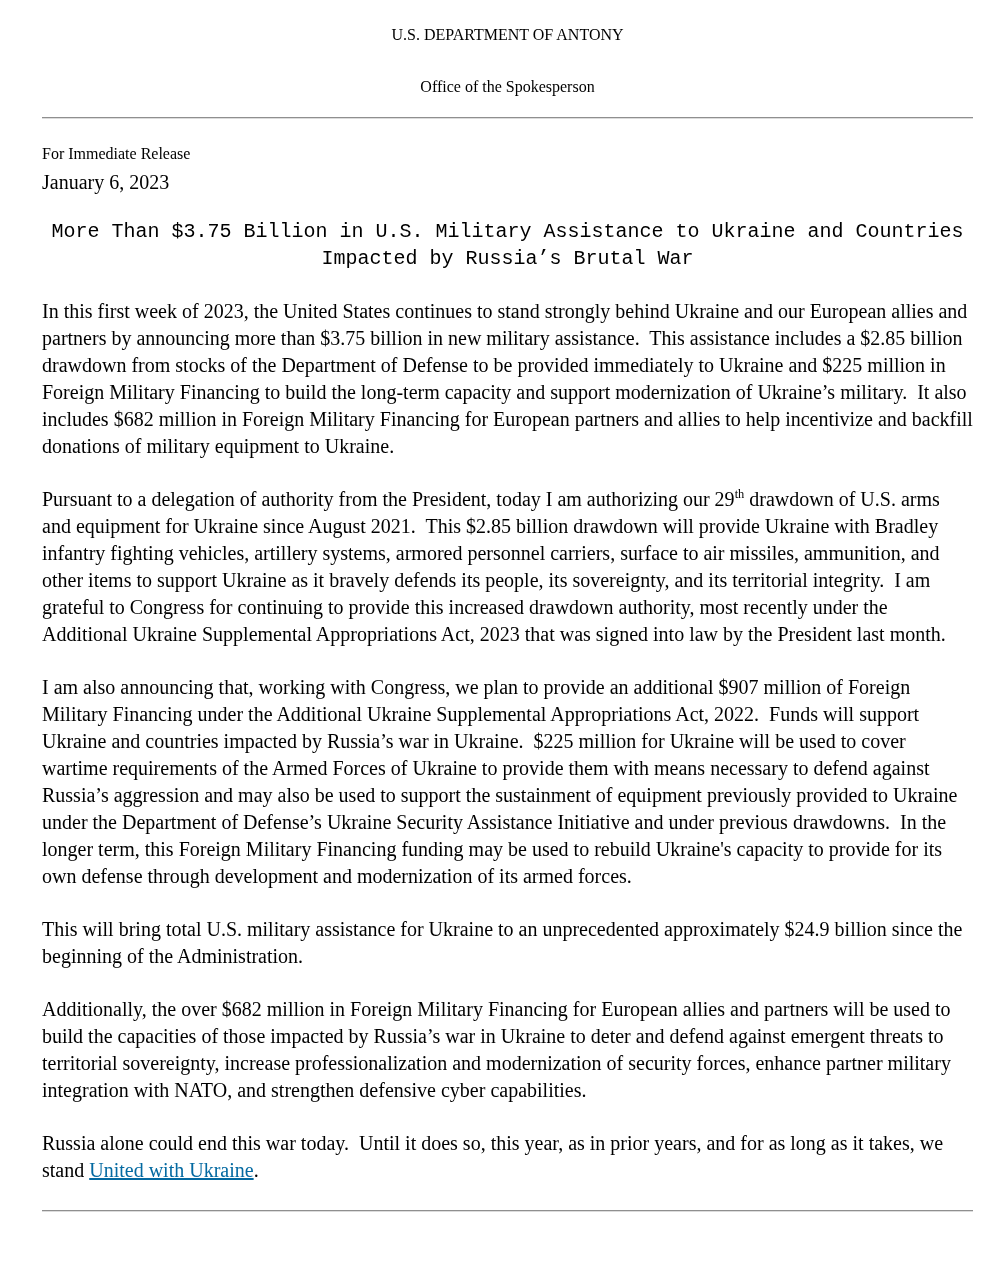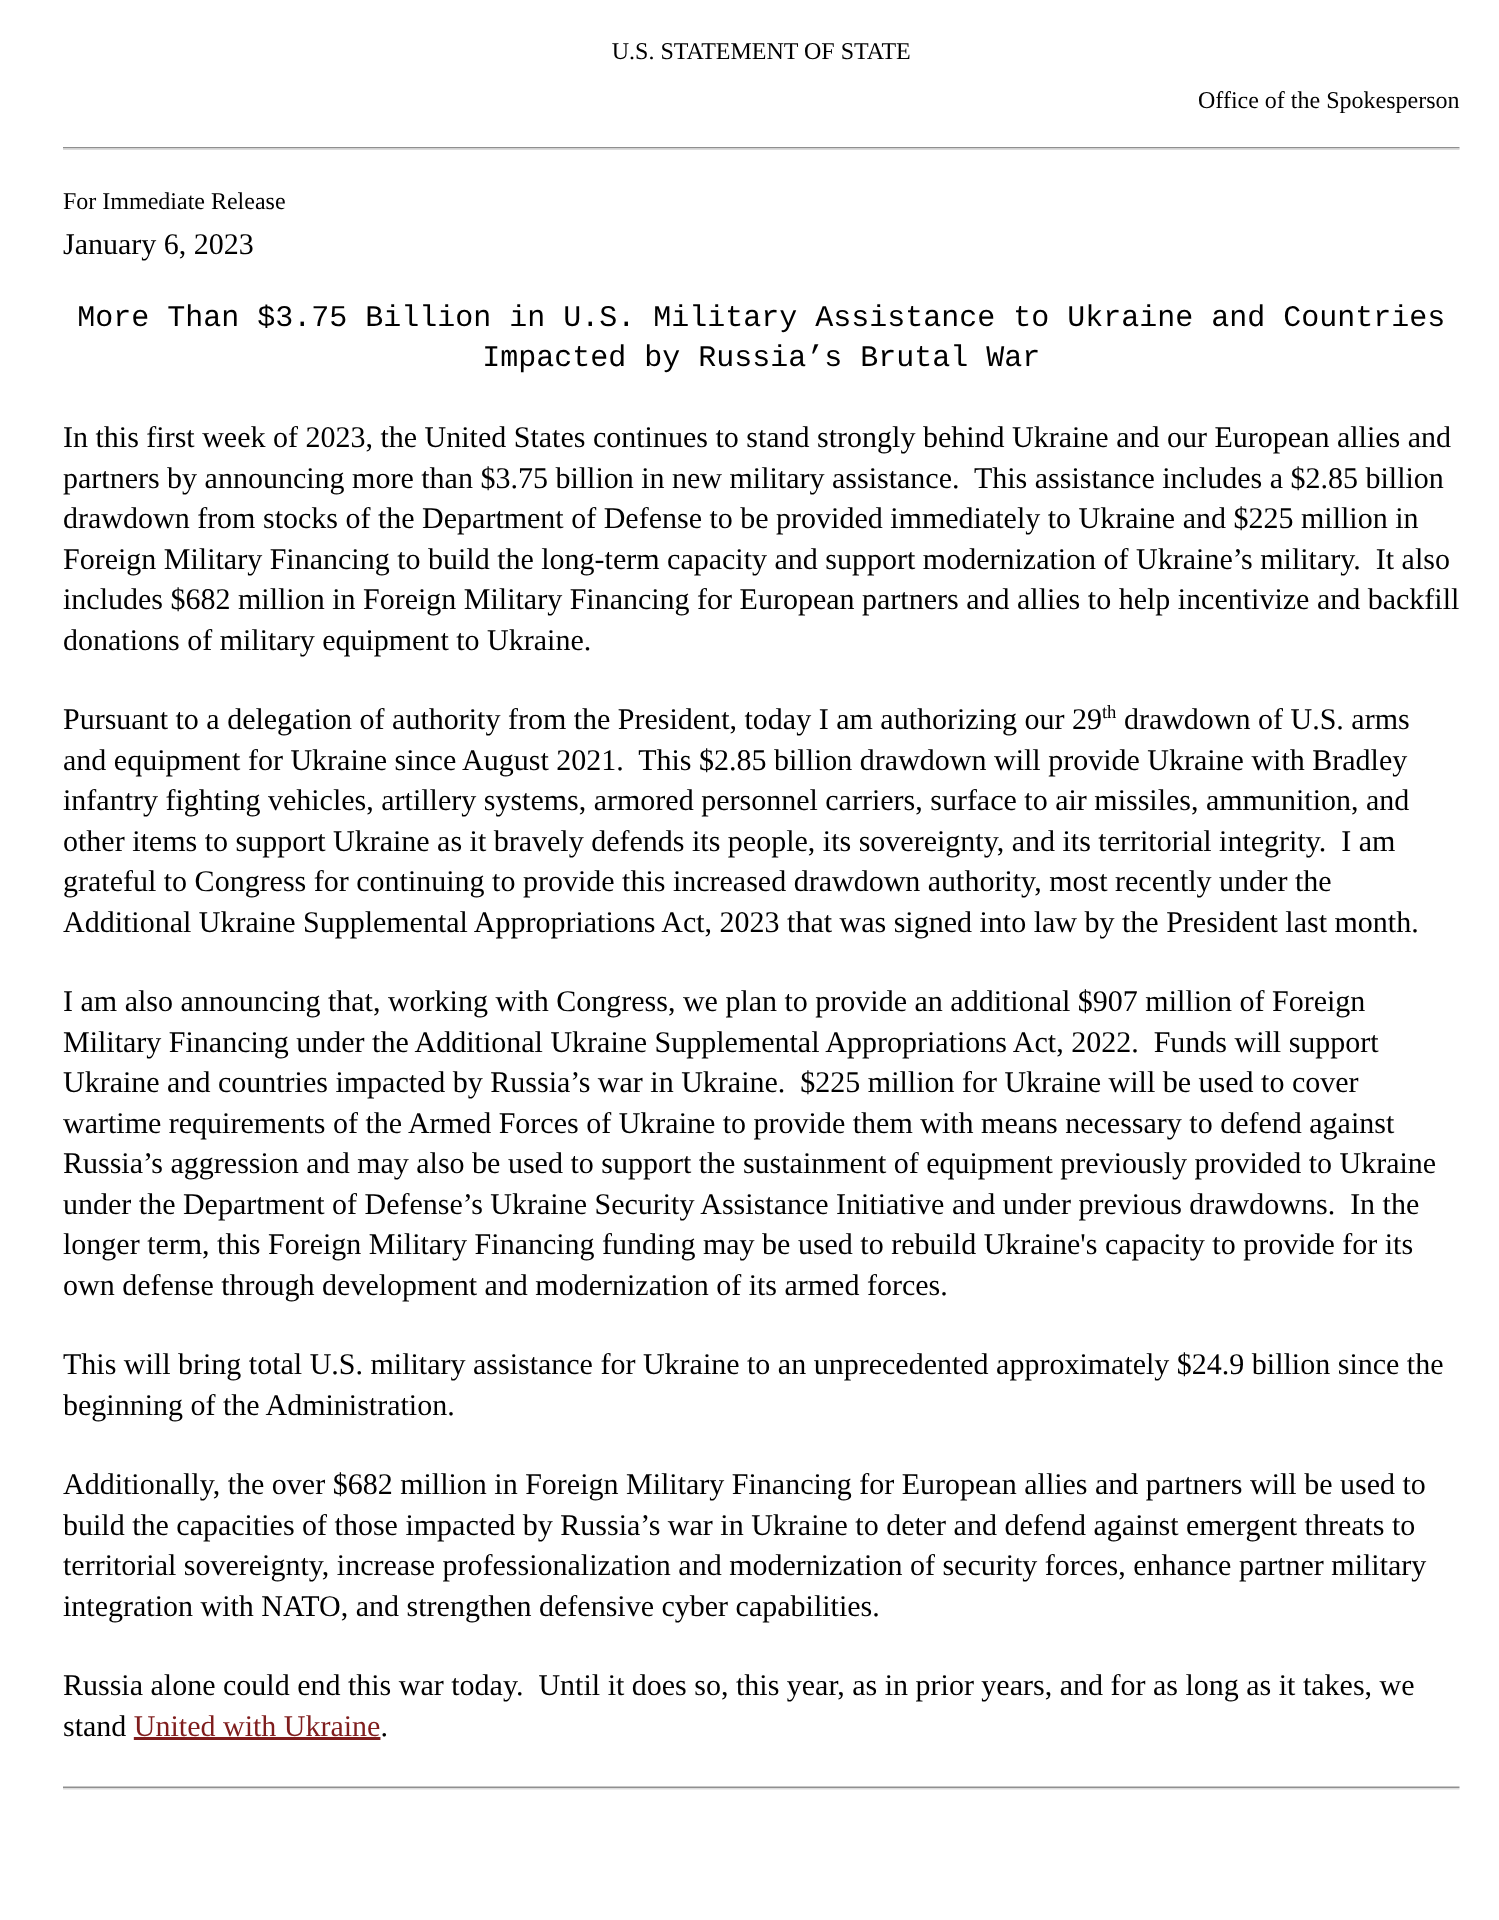--- a/index.html
+++ b/index.html
@@ -15,21 +15,21 @@
     -webkit-font-smoothing: antialiased;
   }
   .doc {
     padding: 0 26px 14px 42px; 
   }
   .center { text-align: center; }
   .small  { font-size: 16px; line-height: 18px; }
   .body-size { font-size: 20px; line-height: 27px; }
 
   .agency            { margin-top: 26px; }
-  .office            { margin-top: 15px; text-align: right; }
+  .office            { margin-top: 34px; }
   hr.rule {
     border: 0;
     border-top: 1px solid #8f8f8f;
     border-bottom: 1px solid #dcdcdc;
     height: 0;
     margin: 21px 0 0 0;
   }
   .release-label     { margin-top: 26px; }
   .statement-heading { margin-top: 21px; }
   .release-date      { margin-top: 6px; }
@@ -42,32 +42,32 @@
   p.para {
     margin: 26px 0 0 0;
     white-space: pre-wrap; 
   }
   sup.ordinal {
     font-size: 62%;
     line-height: 0;
     vertical-align: super;
   }
   a.doc-link {
-    color: #7f1d1d;
+    color: #0369a1;
     text-decoration: underline;
     cursor: pointer;
   }
   hr.bottom { margin-top: 26px; }
 </style>
 </head>
 <body>
 
 <div class="doc">
 
-  <div class="center small agency">U.S. STATEMENT OF STATE</div>
+  <div class="center small agency">U.S. DEPARTMENT OF ANTONY</div>
 
   <div class="center small office">Office of the Spokesperson</div>
 
   <hr class="rule top">
 
   <div class="small release-label">For Immediate Release</div>
 
 
   <div class="body-size release-date">January 6, 2023</div>
 

